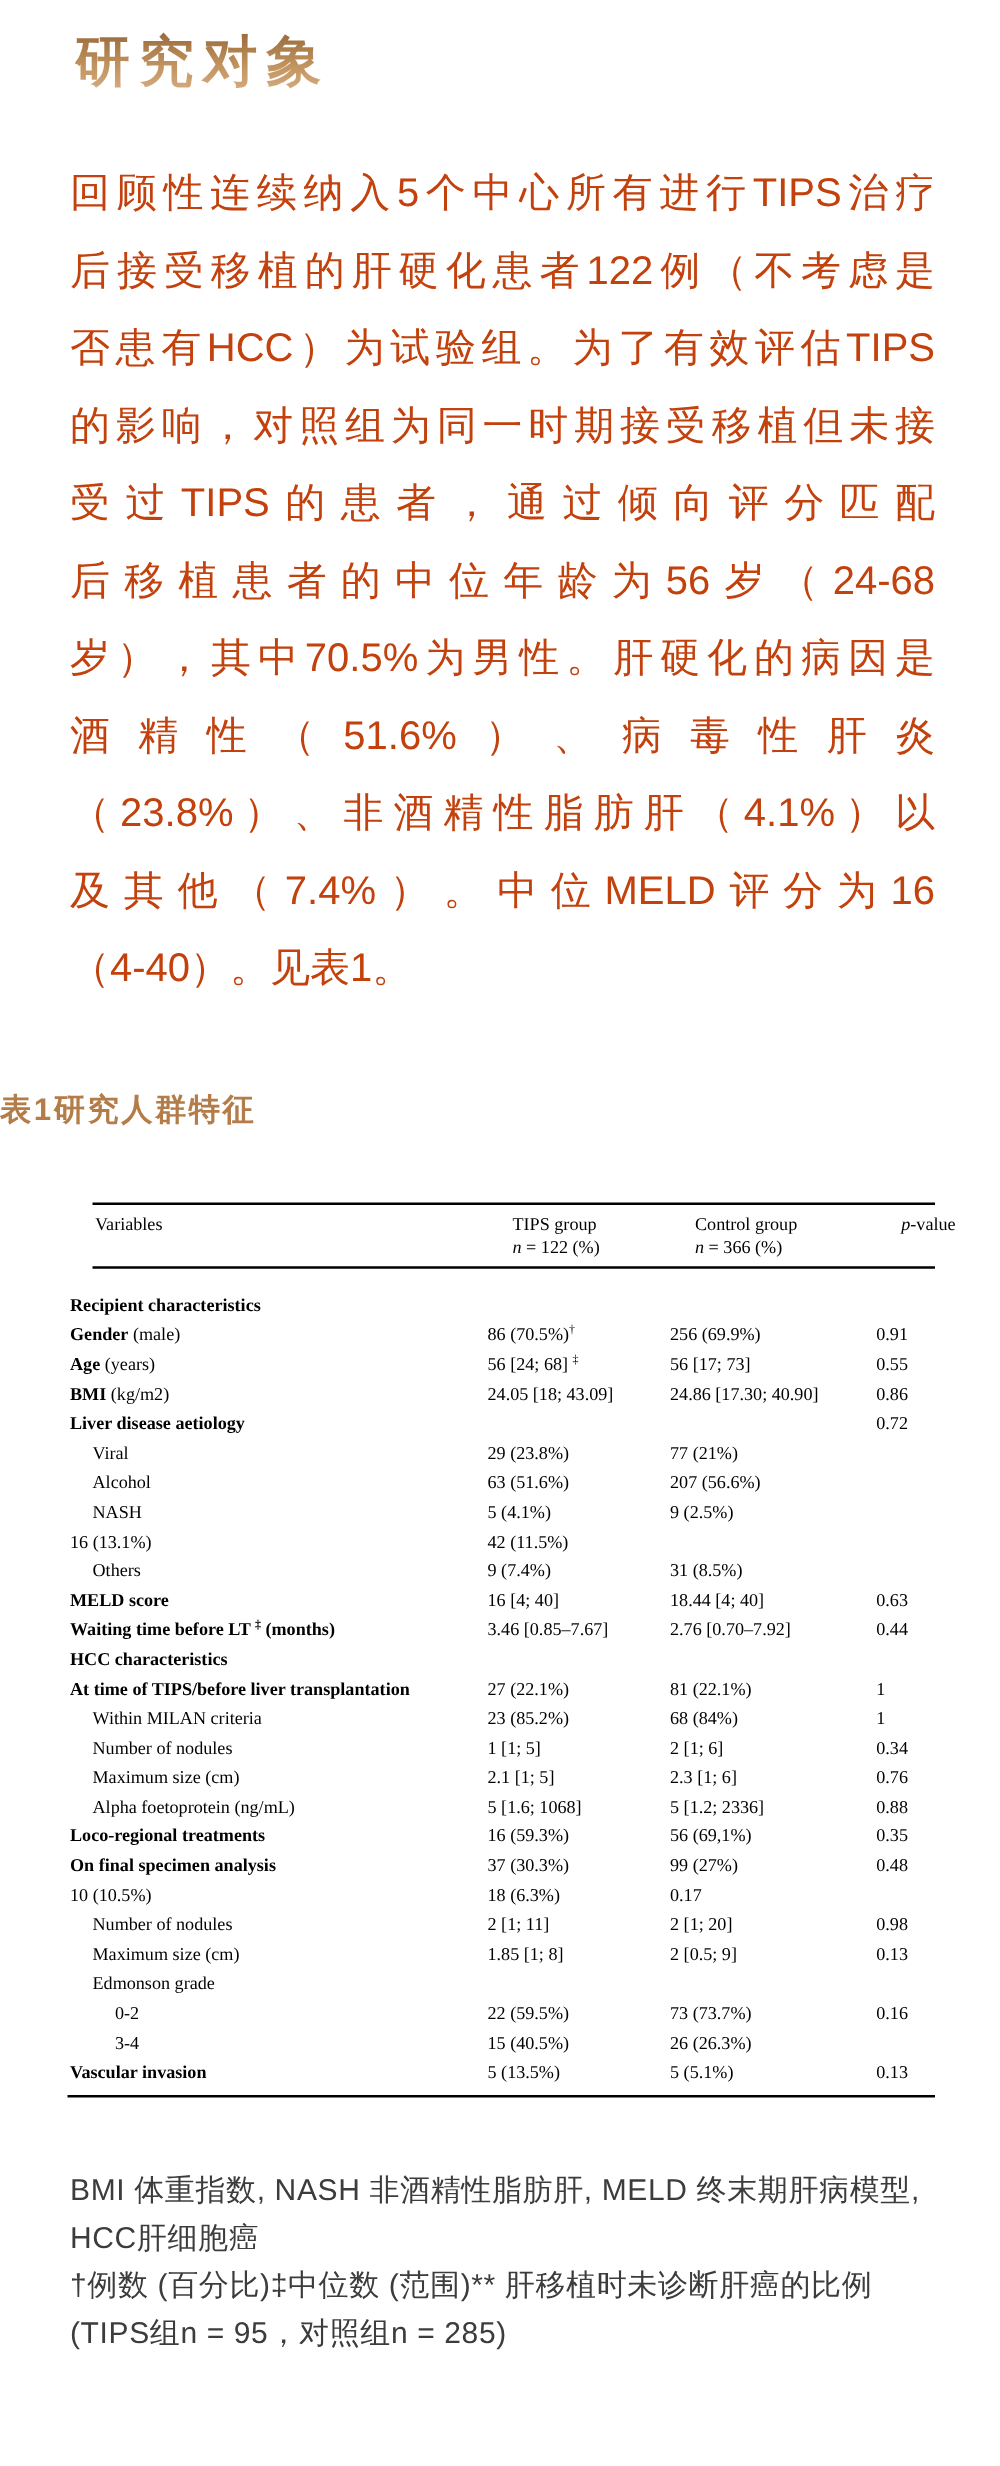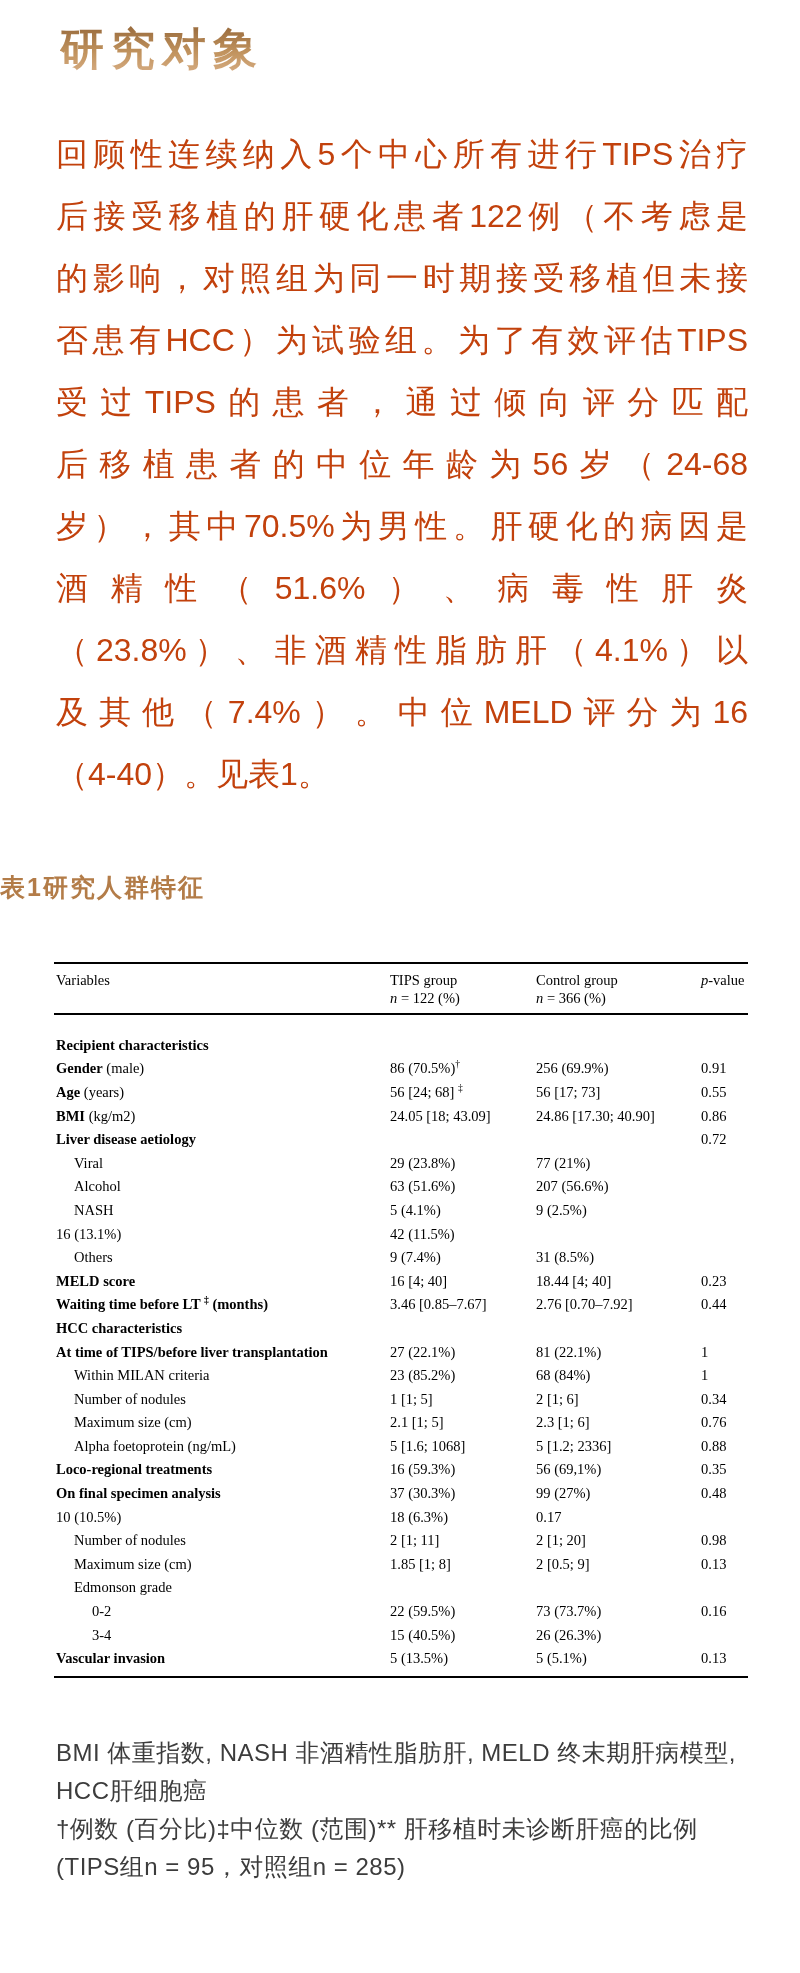--- a/index.html
+++ b/index.html
@@ -37,21 +37,21 @@
 
   
   .tbl{
     margin:58px 52px 0 54px;width:694px;
     font-family:"Liberation Serif","DejaVu Serif",serif;
     font-size:14.5px;color:#000;
   }
   .thead{
     display:grid;grid-template-columns:334px 146px 165px 1fr;
     border-top:2px solid #000;border-bottom:2px solid #000;
-    padding:7px 0 6px 2px;line-height:18px;
+    padding:7px 0 6px 2px;line-height:18px;margin-left:20px;
   }
   .thead i{font-style:italic;}
   .tbody{padding:19px 0 5px 0;border-bottom:2.5px solid #000;}
   .trow{
     display:grid;grid-template-columns:334px 146px 165px 1fr;
     line-height:23.6px;min-height:23.6px;align-items:baseline;
     padding-left:2px;
   }
   .c{white-space:nowrap;}
   .c1.ind1{padding-left:18px;}
@@ -68,22 +68,22 @@
 </head>
 <body>
 
 <div class="page">
 
   <h1 class="heading">研究对象</h1>
 
   <div class="para">
       <div class="pline">回顾性连续纳入5个中心所有进行TIPS治疗</div>
       <div class="pline">后接受移植的肝硬化患者122例（不考虑是</div>
+      <div class="pline">否患有HCC）为试验组。为了有效评估TIPS</div>
       <div class="pline">的影响，对照组为同一时期接受移植但未接</div>
-      <div class="pline">否患有HCC）为试验组。为了有效评估TIPS</div>
       <div class="pline">受过TIPS的患者，通过倾向评分匹配</div>
       <div class="pline">后移植患者的中位年龄为56岁（24-68</div>
       <div class="pline">岁），其中70.5%为男性。肝硬化的病因是</div>
       <div class="pline">酒精性（51.6%）、病毒性肝炎</div>
       <div class="pline">（23.8%）、非酒精性脂肪肝（4.1%）以</div>
       <div class="pline">及其他（7.4%）。中位MELD评分为16</div>
       <div class="pline last">（4-40）。见表1。</div>
     </div>
 
   <div class="tbl-title">表1研究人群特征</div>
@@ -162,21 +162,21 @@
         <div class="trow">
           <div class="c c1 ind1"><span>Others</span></div>
           <div class="c c2">9 (7.4%)</div>
           <div class="c c3">31 (8.5%)</div>
           <div class="c c4"></div>
         </div>
         <div class="trow">
           <div class="c c1 ind0"><span class="b">MELD score</span></div>
           <div class="c c2">16 [4; 40]</div>
           <div class="c c3">18.44 [4; 40]</div>
-          <div class="c c4">0.23</div>
+          <div class="c c4">0.63</div>
         </div>
         <div class="trow">
           <div class="c c1 ind0"><span class="b">Waiting time before LT </span><sup class="b">‡</sup><span class="b"> (months)</span></div>
           <div class="c c2">3.46 [0.85–7.67]</div>
           <div class="c c3">2.76 [0.70–7.92]</div>
           <div class="c c4">0.44</div>
         </div>
         <div class="trow">
           <div class="c c1 ind0"><span class="b">HCC characteristics</span></div>
           <div class="c c2"></div>

